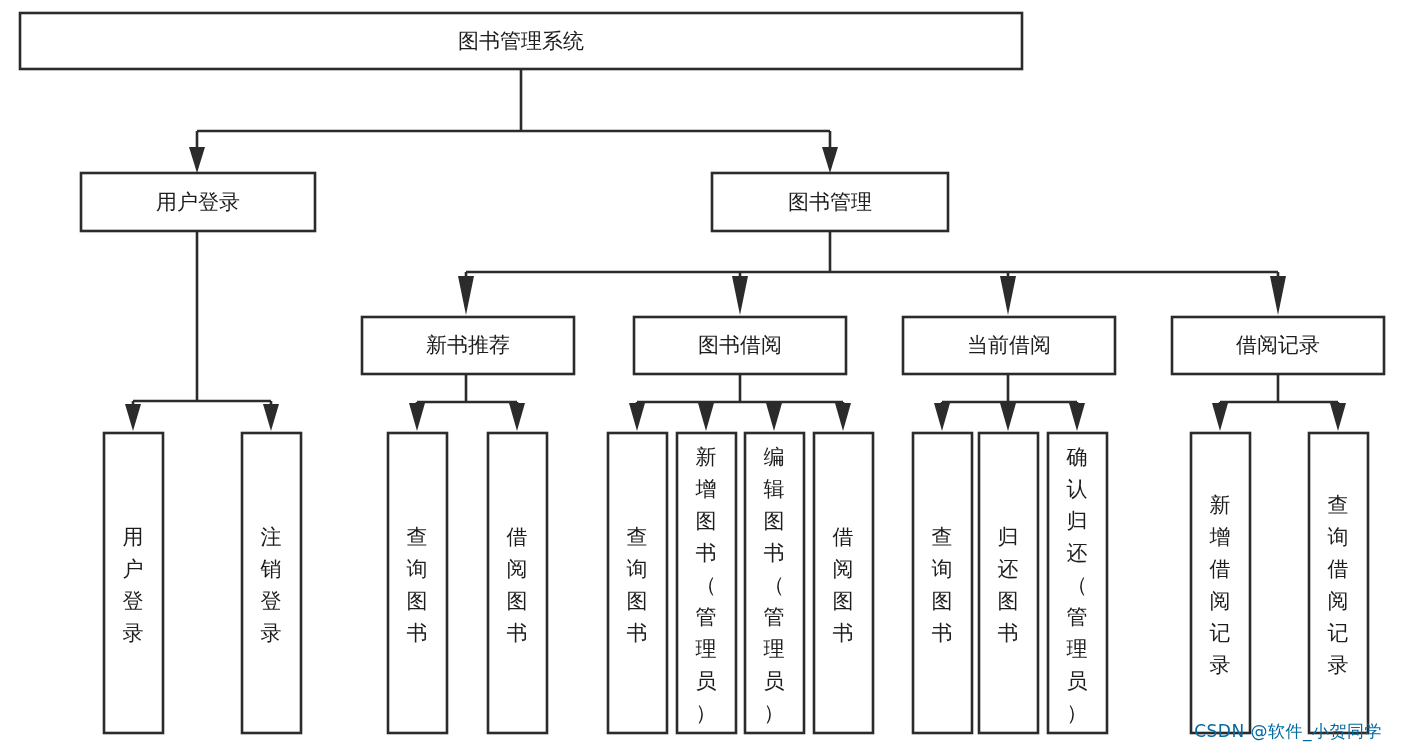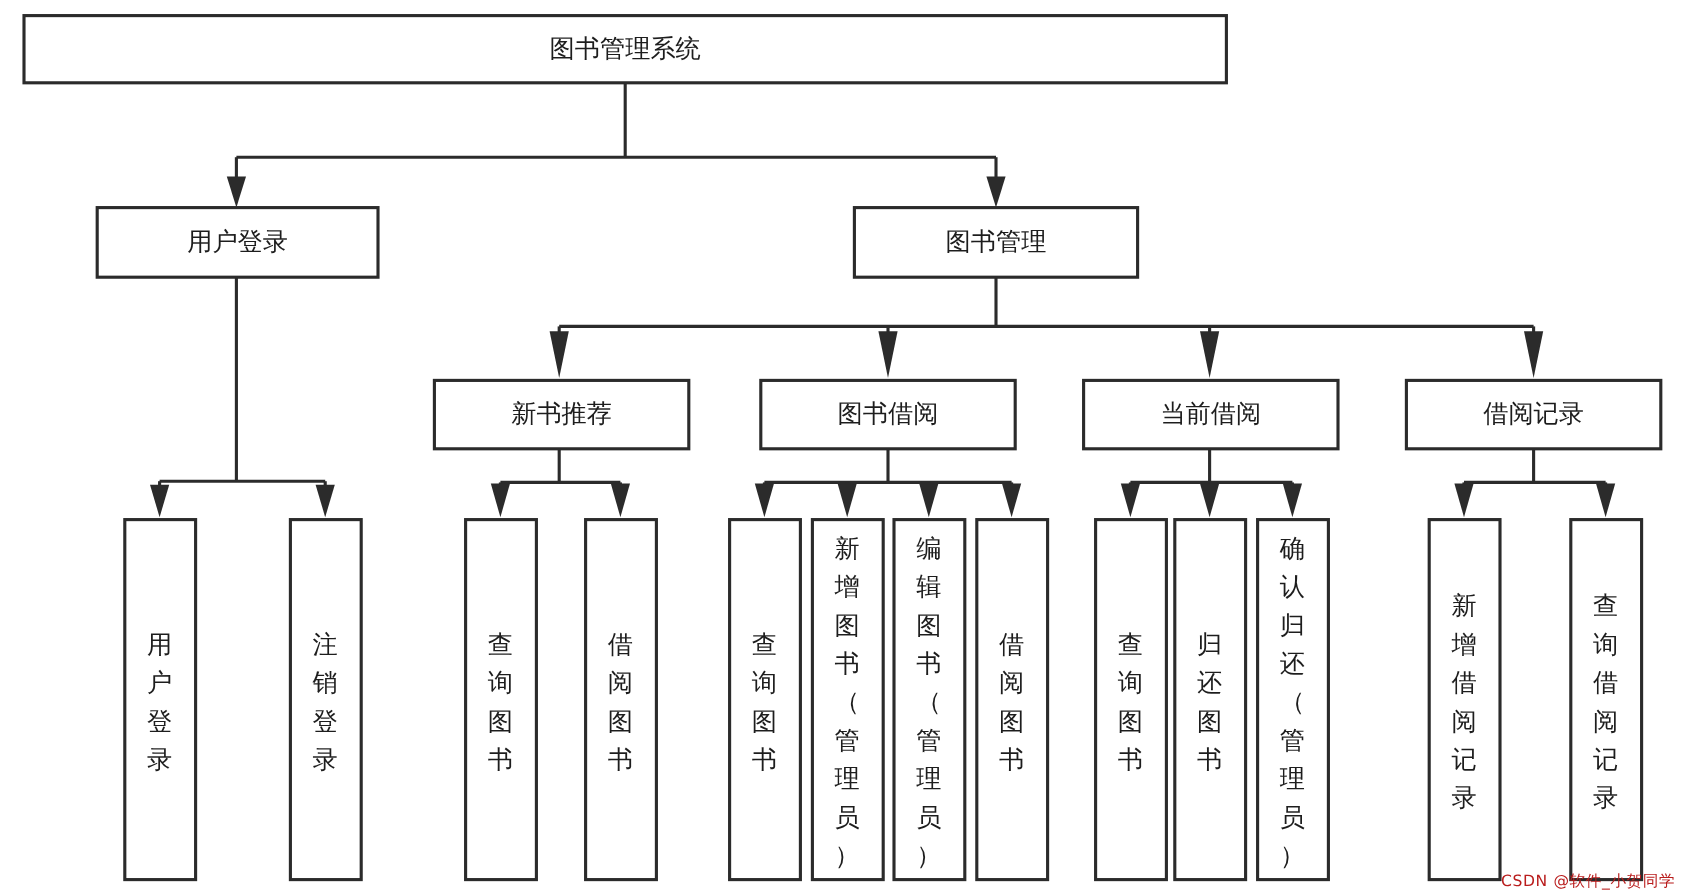--- a/index.html
+++ b/index.html
@@ -14,23 +14,23 @@
   .arrow-head{fill:#2b2b2b;stroke:none;}
   .node-label-h{
     font-family:"DejaVu Sans","Liberation Sans",sans-serif;
     font-size:21px;fill:#1d1d1d;text-anchor:middle;dominant-baseline:middle;
   }
   .node-label-v{
     font-family:"DejaVu Sans","Liberation Sans",sans-serif;
     font-size:21px;fill:#1d1d1d;text-anchor:middle;
   }
   .watermark{
-    position:absolute;right:9px;bottom:4px;
+    position:absolute;right:23px;bottom:4px;
     font-family:"DejaVu Sans","Liberation Sans",sans-serif;
-    font-size:13px;color:#b91c1c;letter-spacing:.5px;white-space:nowrap;
+    font-size:17px;color:#0369a1;letter-spacing:.5px;white-space:nowrap;
     pointer-events:none;user-select:none;
   }
 </style>
 </head>
 <body>
 
 <div id="diagram-root">
 
   <svg class="diagram" viewBox="0 0 1405 747">
     <defs>

